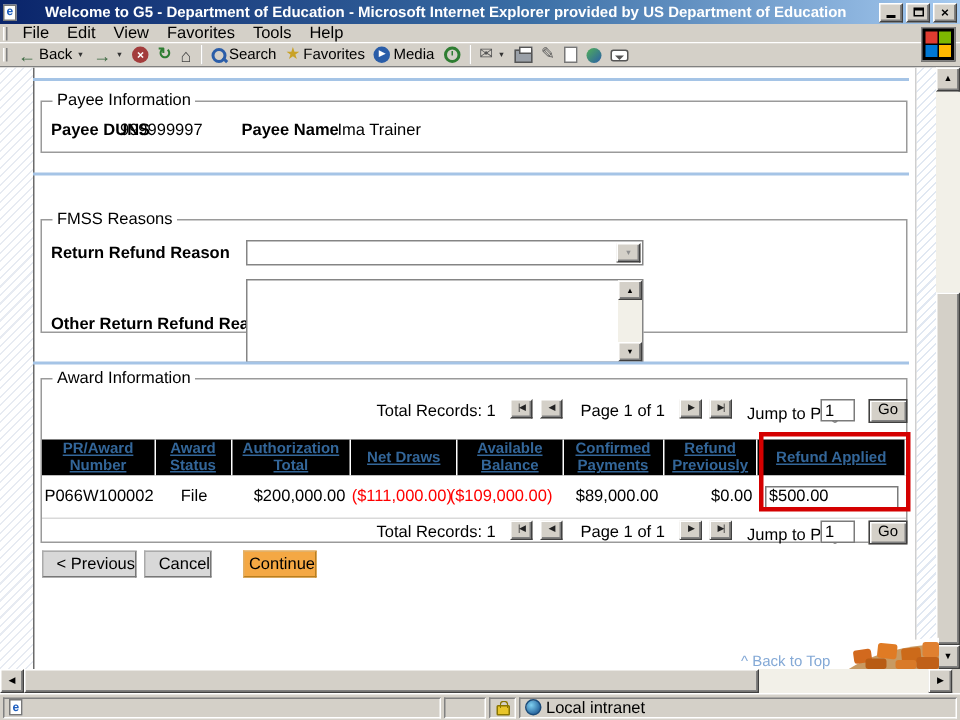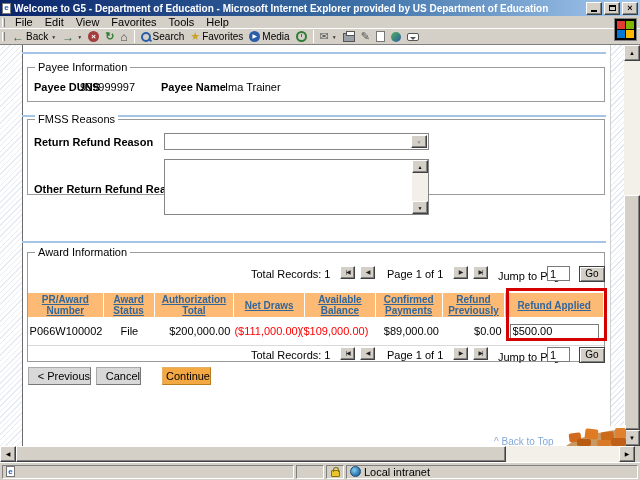--- a/index.html
+++ b/index.html
@@ -8,21 +8,21 @@
     position:relative; overflow:hidden;
     font-family:"Liberation Sans", sans-serif; font-size:11px; color:#000;
     background:#D4D0C8;
   }
   .abs { position:absolute; }
 
   
   .titlebar { left:0; top:0; width:640px; height:16px;
     background:linear-gradient(90deg,#0A246A,#3A6EA5 55%,#A6CAF0);
     display:flex; align-items:center; padding:0 2px; }
-  .title-text { color:#fff; font-weight:bold; font-size:10px; margin-left:3px;
+  .title-text { color:#fff; font-weight:bold; font-size:10px; margin-left:19px;
     white-space:nowrap; overflow:hidden; flex:1; }
   .win-btns { display:flex; gap:2px; }
   .win-btn { width:16px; height:13px; background:#D4D0C8;
     border:1px solid; border-color:#fff #404040 #404040 #fff;
     box-shadow:inset -1px -1px 0 #808080;
     display:flex; align-items:center; justify-content:center;
     font-size:9px; line-height:9px; font-weight:bold; }
   .glyph-min { width:6px; height:2px; background:#000; margin-top:6px; }
   .glyph-restore { width:7px; height:6px; border:1px solid #000; border-top-width:2px; position:relative; }
   .pagedoc { width:9px; height:11px; background:#fff; border:1px solid #777;
@@ -96,21 +96,21 @@
   .pag-btn { position:absolute; width:15px; height:13px; background:#D4D0C8;
     border:1px solid; border-color:#fff #404040 #404040 #fff; box-shadow:inset -1px -1px 0 #808080;
     font-size:6px; line-height:11px; text-align:center; color:#222; letter-spacing:-1px; }
   .jump-input { position:absolute; width:23px; height:15px; padding:1px 2px; }
   .go-btn { position:absolute; width:26px; height:16px; background:#D4D0C8;
     border:1px solid #404040; box-shadow:inset 1px 1px 0 #fff, inset -1px -1px 0 #808080;
     font-size:10px; text-align:center; line-height:14px; }
 
   
   .award-table { position:absolute; left:0; top:40px; width:576px; }
-  .thead { display:flex; background:#fdba74; height:24px; }
+  .thead { display:flex; background:#000000; height:24px; }
   .th { border-right:1px solid #fff; display:flex; align-items:center; justify-content:center;
     text-align:center; font-weight:bold; font-size:10px; color:#336699;
     text-decoration:underline; line-height:11px; padding:1px 2px; }
   .trow { display:flex; height:29px; border-bottom:1px solid #d9d9d9; background:#fff; }
   .td { font-size:11px; display:flex; align-items:center; padding:0 4px; }
   .td.center { justify-content:center; }
   .td.right { justify-content:flex-end; }
   .td.red { color:#FF0000; }
   .c0{width:76px}.c1{width:51px}.c2{width:80px}.c3{width:71px}.c4{width:67px}.c5{width:71px}.c6{width:63px}.c7{width:99px}
   .refund-input { width:89px; height:15px; padding:1px 2px; }
@@ -251,21 +251,21 @@
   <div class="abs groupbox" style="top:22px; height:35px;">
     <span class="legend">Payee Information</span>
     <span class="abs lbl" style="left:6px; top:13px;">Payee DUNS</span>
     <span class="abs" style="left:52px; top:13px;">999999997</span>
     <span class="abs lbl" style="left:133px; top:13px;">Payee Name</span>
     <span class="abs" style="left:197px; top:13px;">Ima Trainer</span>
   </div>
 
   <div class="abs blue-line" style="top:70px;"></div>
 
-  <div class="abs groupbox" style="top:74px; height:76px;">
+  <div class="abs groupbox" style="top:101px; height:76px;">
     <span class="legend">FMSS Reasons</span>
     <span class="abs lbl" style="left:6px; top:16px;">Return Refund Reason</span>
     <div class="abs select-box">
       <span></span>
       <span class="select-arrow">▼</span>
     </div>
     <span class="abs lbl" style="left:6px; top:63px;">Other Return Refund Reason</span>
     <div class="abs textarea-box">
       <span></span>
       <span class="ta-scroll">

